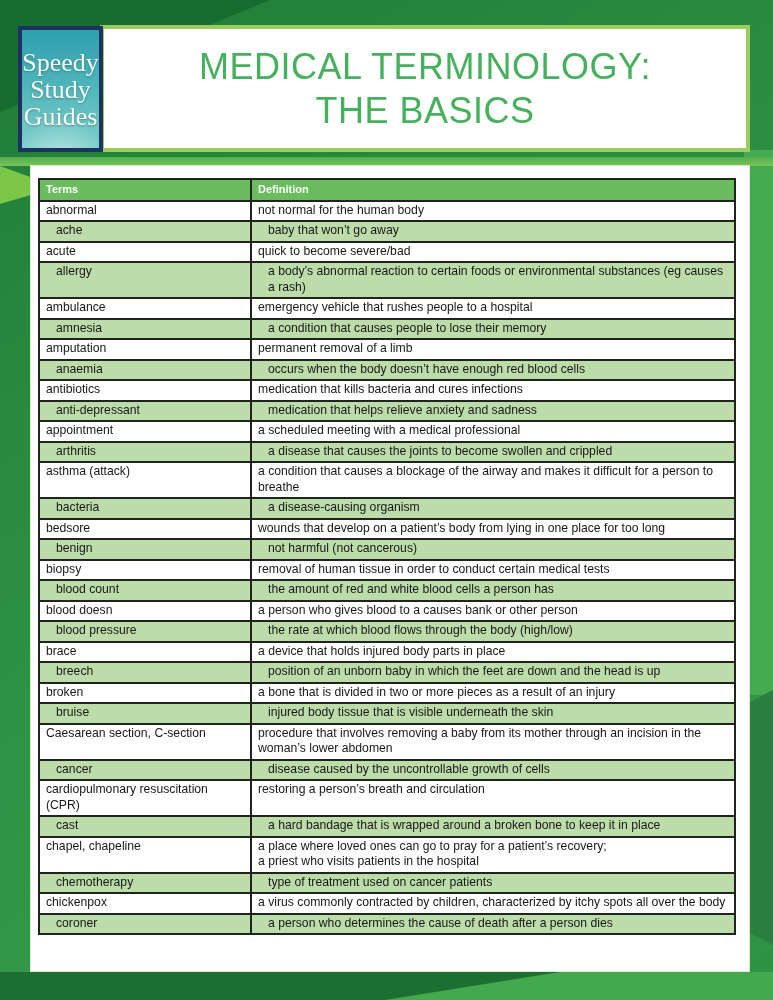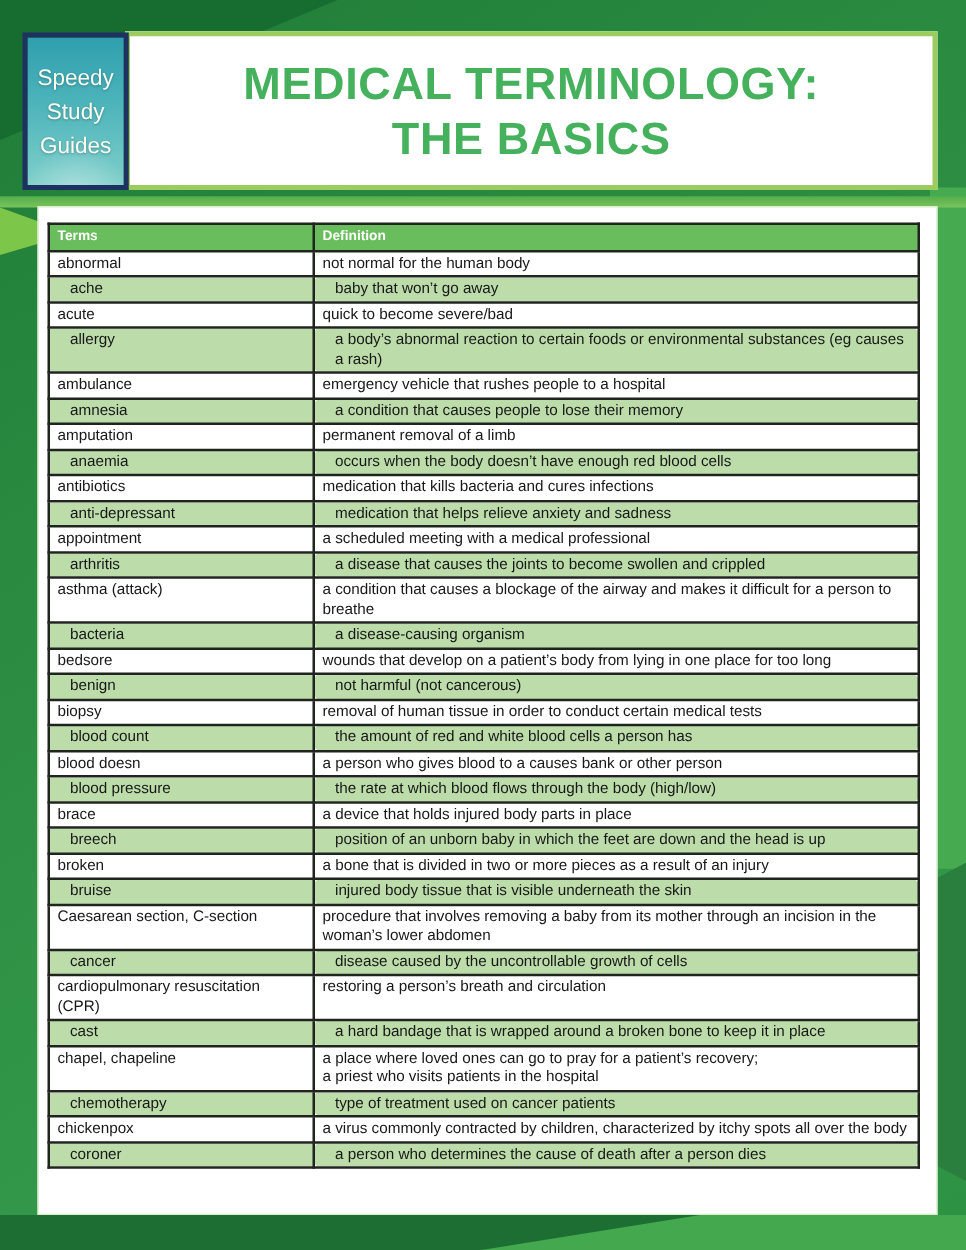--- a/index.html
+++ b/index.html
@@ -52,34 +52,34 @@
     position: absolute; left: 18px; top: 26px; width: 85px; height: 126px;
     box-sizing: border-box;
     border: 4px solid #1d3260;
     background:
       radial-gradient(ellipse 90% 55% at 50% 108%, rgba(255,255,255,0.38), rgba(255,255,255,0) 62%),
       linear-gradient(180deg, #2f9fae 0%, #4db4ba 45%, #7fcfca 100%);
     display: flex; flex-direction: column; justify-content: center; align-items: center;
     z-index: 3;
   }
   .logo-box span {
-    font-family: Liberation Sans, sans-serif;
-    color: #fbfcf0; font-size: 18px; line-height: 27px;
+    font-family: Liberation Serif, serif;
+    color: #fbfcf0; font-size: 26px; line-height: 27px;
     text-shadow: 0 1px 2px rgba(20,40,60,0.35);
   }
   .title-box {
     position: absolute; left: 100px; top: 25px; width: 650px; height: 127px;
     box-sizing: border-box;
     background: #ffffff;
     border: 4px solid #9ccb5f;
     display: flex; flex-direction: column; justify-content: center; align-items: center;
     z-index: 2;
   }
   .title-line {
-    color: #45b15c; font-weight: 700; font-size: 36px; line-height: 44px;
+    color: #45b15c; font-weight: 400; font-size: 36px; line-height: 44px;
     letter-spacing: 0.5px; text-align: center;
     font-family: "Liberation Sans", sans-serif;
   }
   
   .content-panel {
     position: absolute; left: 30px; top: 165px; width: 720px; height: 807px;
     box-sizing: border-box;
     background: #ffffff;
     border: 1px solid #d9ecca;
     z-index: 2;
@@ -97,21 +97,21 @@
     text-align: left; vertical-align: top;
     overflow: hidden;
   }
   table.terms th {
     background: #69bd5d; color: #ffffff;
     font-size: 11px; font-weight: bold;
     padding-top: 2px; padding-bottom: 2px;
   }
   table.terms td { color: #181818; background: #ffffff; }
   tr.row-green td { background: #bcdcaa; padding-left: 16px; }
-  td.def-cell { white-space: pre-line; border-radius: 6px; }
+  td.def-cell { white-space: pre-line; }
 </style>
 </head>
 <body>
 
 <div class="bg-base"></div>
 <div class="bg-corner-tl"></div>
 <div class="bg-right-bright"></div>
 <div class="bg-right-dark"></div>
 <div class="bg-stripe"></div>
 <div class="bg-bottomleft-wedge"></div>

